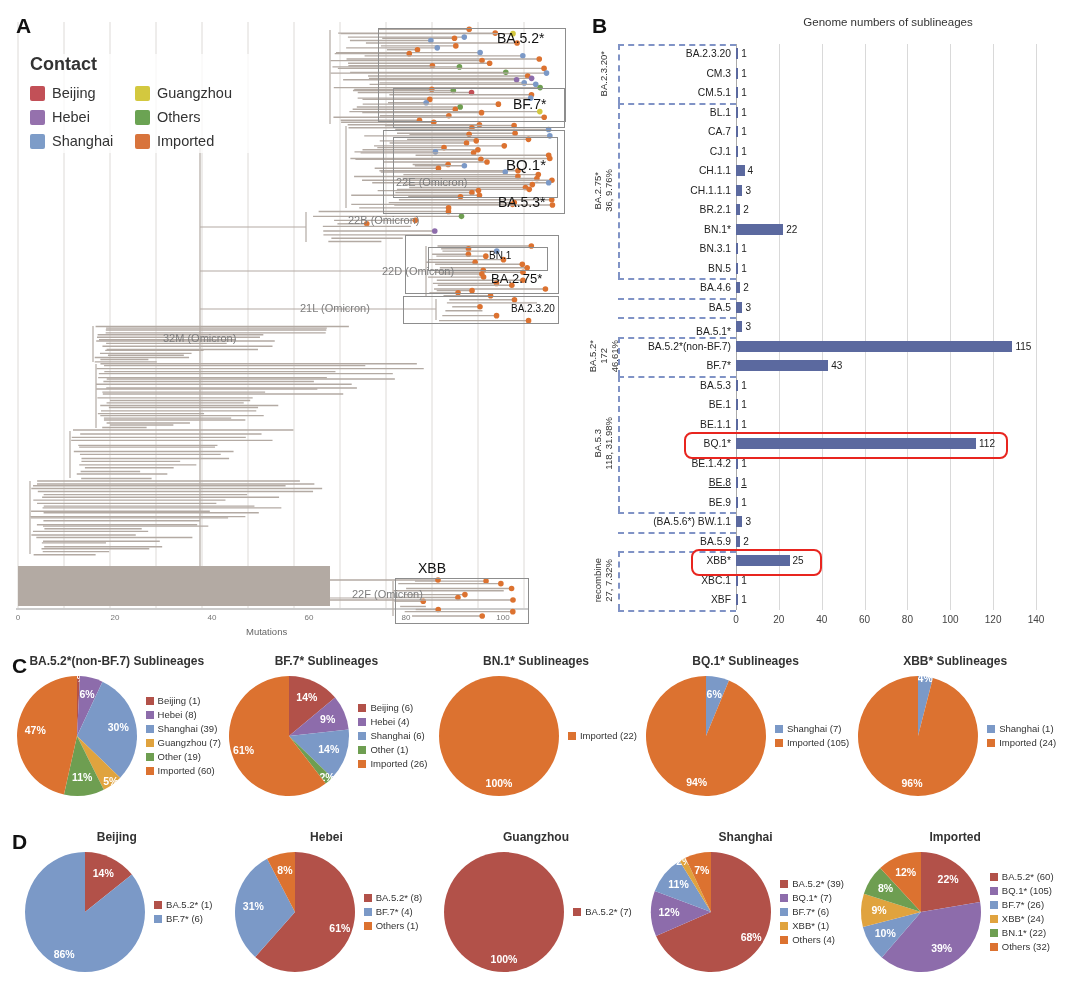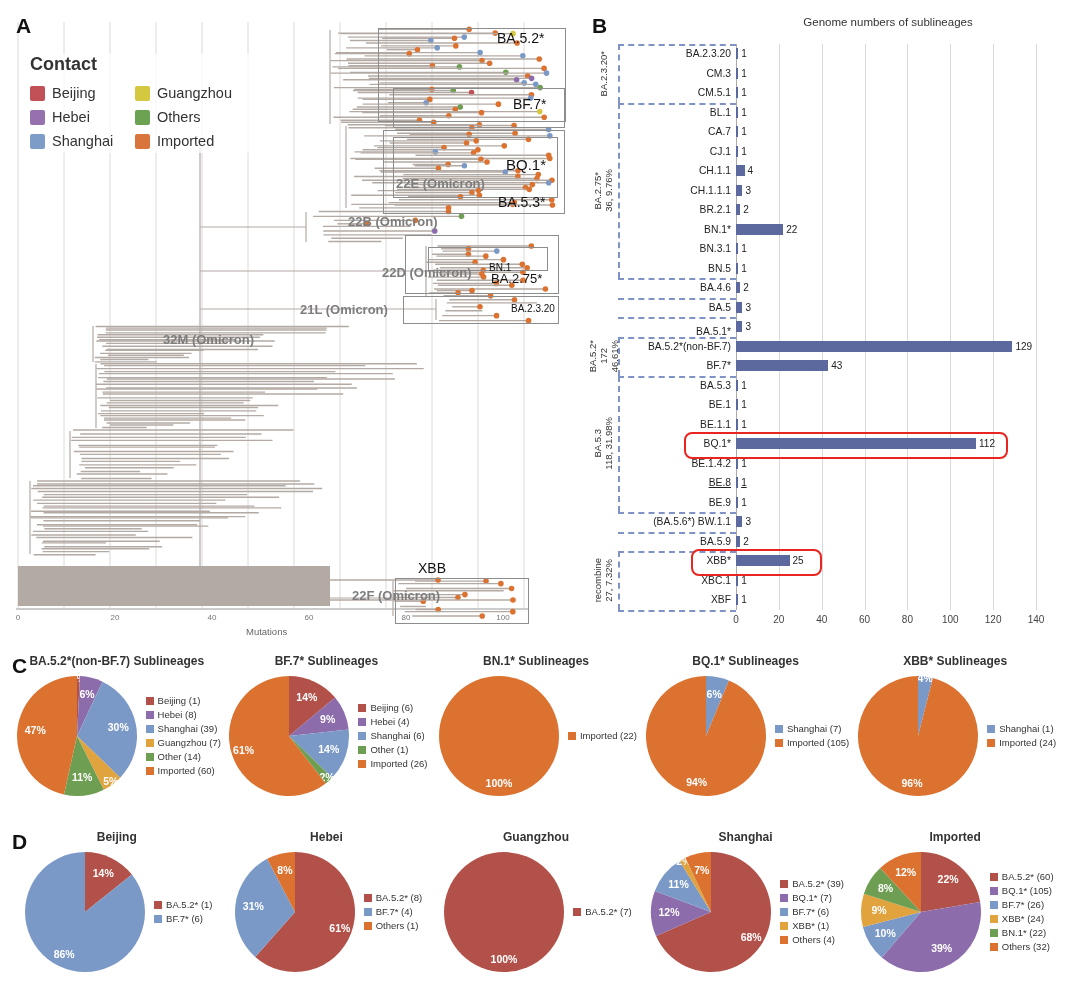--- a/index.html
+++ b/index.html
@@ -10,21 +10,21 @@
   
   .panelA{left:8px;top:8px;width:575px;height:645px;}
   .panelA svg{position:absolute;left:0;top:0;}
   .legendA{position:absolute;left:22px;top:46px;width:232px;z-index:5;background:rgba(255,255,255,.75);}
   .legendA .lg-title{font-size:18px;font-weight:bold;color:#333;margin-bottom:6px;}
   .lg-grid{display:grid;grid-template-columns:105px 120px;grid-auto-flow:column;grid-template-rows:repeat(3,24px);}
   .lg-item{display:flex;align-items:center;gap:7px;font-size:14.5px;color:#333;}
   .lg-sw{width:15px;height:15px;border-radius:2px;flex:0 0 auto;}
   .cladeBox{position:absolute;border:1px solid #8d8d8d;z-index:3;}
   .cladeLbl{position:absolute;color:#111;z-index:4;background:transparent;white-space:nowrap;}
-  .nodeLbl{position:absolute;font-size:13px;color:#7d7d7d;z-index:4;white-space:nowrap;font-weight:bold;}
+  .nodeLbl{position:absolute;font-size:11px;color:#7d7d7d;z-index:4;white-space:nowrap;}
   .axisA-tick{position:absolute;font-size:8px;color:#777;transform:translateX(-50%);}
   .axisA-label{position:absolute;font-size:9.5px;color:#666;}
   
   .panelB{left:588px;top:8px;width:490px;height:648px;}
   .b-title{position:absolute;left:148px;top:8px;width:304px;text-align:center;
            font-size:11.5px;color:#333;}
   .bc-grid-line{position:absolute;width:1px;background:#d9d9d9;}
   .bc-row{position:absolute;left:0;display:flex;align-items:center;height:19.5px;width:100%;}
   .bc-cat{width:143px;flex:0 0 auto;text-align:right;padding-right:5px;font-size:10.3px;color:#222;white-space:nowrap;}
   .bc-barwrap{position:relative;flex:1;height:100%;display:flex;align-items:center;}
@@ -463,21 +463,21 @@
     <div id="cladeBoxes">
         <div class="cladeBox" style="left: 370px; top: 20px; width: 186px; height: 92px;"></div>
         <div class="cladeLbl" style="left: 489px; top: 22px; font-size: 14px;">BA.5.2*</div>
         <div class="cladeBox" style="left: 385px; top: 80px; width: 170px; height: 38px;"></div>
         <div class="cladeLbl" style="left: 505px; top: 88px; font-size: 14px;">BF.7*</div>
         <div class="cladeBox" style="left: 375px; top: 122px; width: 180px; height: 82px;"></div>
         <div class="cladeLbl" style="left: 490px; top: 186px; font-size: 14px;">BA.5.3*</div>
         <div class="cladeBox" style="left: 385px; top: 129px; width: 163px; height: 59px;"></div>
         <div class="cladeLbl" style="left: 498px; top: 148px; font-size: 15px;">BQ.1*</div>
         <div class="cladeBox" style="left: 420px; top: 239px; width: 118px; height: 22px;"></div>
-        <div class="cladeLbl" style="left: 481px; top: 242px; font-size: 10px; margin-top: 12px;">BN.1</div>
+        <div class="cladeLbl" style="left: 481px; top: 242px; font-size: 10px;">BN.1</div>
         <div class="cladeBox" style="left: 397px; top: 227px; width: 152px; height: 57px;"></div>
         <div class="cladeLbl" style="left: 483px; top: 263px; font-size: 13px;">BA.2.75*</div>
         <div class="cladeBox" style="left: 395px; top: 288px; width: 154px; height: 26px;"></div>
         <div class="cladeLbl" style="left: 503px; top: 295px; font-size: 10px;">BA.2.3.20</div>
         <div class="cladeBox" style="left: 387px; top: 570px; width: 132px; height: 44px;"></div>
         <div class="cladeLbl" style="left: 410px; top: 552px; font-size: 14px;">XBB</div>
       </div>
     <div id="nodeLabels">
         <span class="nodeLbl" style="left: 155px; top: 324px;">32M (Omicron)</span>
         <span class="nodeLbl" style="left: 292px; top: 294px;">21L (Omicron)</span>
@@ -611,21 +611,21 @@
           <span class="bc-cat">BA.5.1*</span>
           <div class="bc-barwrap">
             <div class="bc-bar" style="width: 6.42857px; background: rgb(91, 105, 159);"></div>
             <span class="bc-val">3</span>
           </div>
         </div>
         <div class="bc-row" style="top: 328.5px;">
           <span class="bc-cat">BA.5.2*(non-BF.7)</span>
           <div class="bc-barwrap">
             <div class="bc-bar" style="width: 276.429px; background: rgb(91, 105, 159);"></div>
-            <span class="bc-val">129</span>
+            <span class="bc-val">115</span>
           </div>
         </div>
         <div class="bc-row" style="top: 348px;">
           <span class="bc-cat">BF.7*</span>
           <div class="bc-barwrap">
             <div class="bc-bar" style="width: 92.1429px; background: rgb(91, 105, 159);"></div>
             <span class="bc-val">43</span>
           </div>
         </div>
         <div class="bc-row" style="top: 367.5px;">
@@ -793,21 +793,21 @@
               <li>
                 <span class="sw" style="background: rgb(123, 153, 199);"></span>
                 <span>Shanghai (39)</span>
               </li>
               <li>
                 <span class="sw" style="background: rgb(224, 163, 62);"></span>
                 <span>Guangzhou (7)</span>
               </li>
               <li>
                 <span class="sw" style="background: rgb(110, 158, 81);"></span>
-                <span>Other (14)</span>
+                <span>Other (19)</span>
               </li>
               <li>
                 <span class="sw" style="background: rgb(220, 114, 48);"></span>
                 <span>Imported (60)</span>
               </li>
             </ul>
           </div>
         </div>
         <div class="pieCell">
           <div class="pieTitle">BF.7* Sublineages</div>

